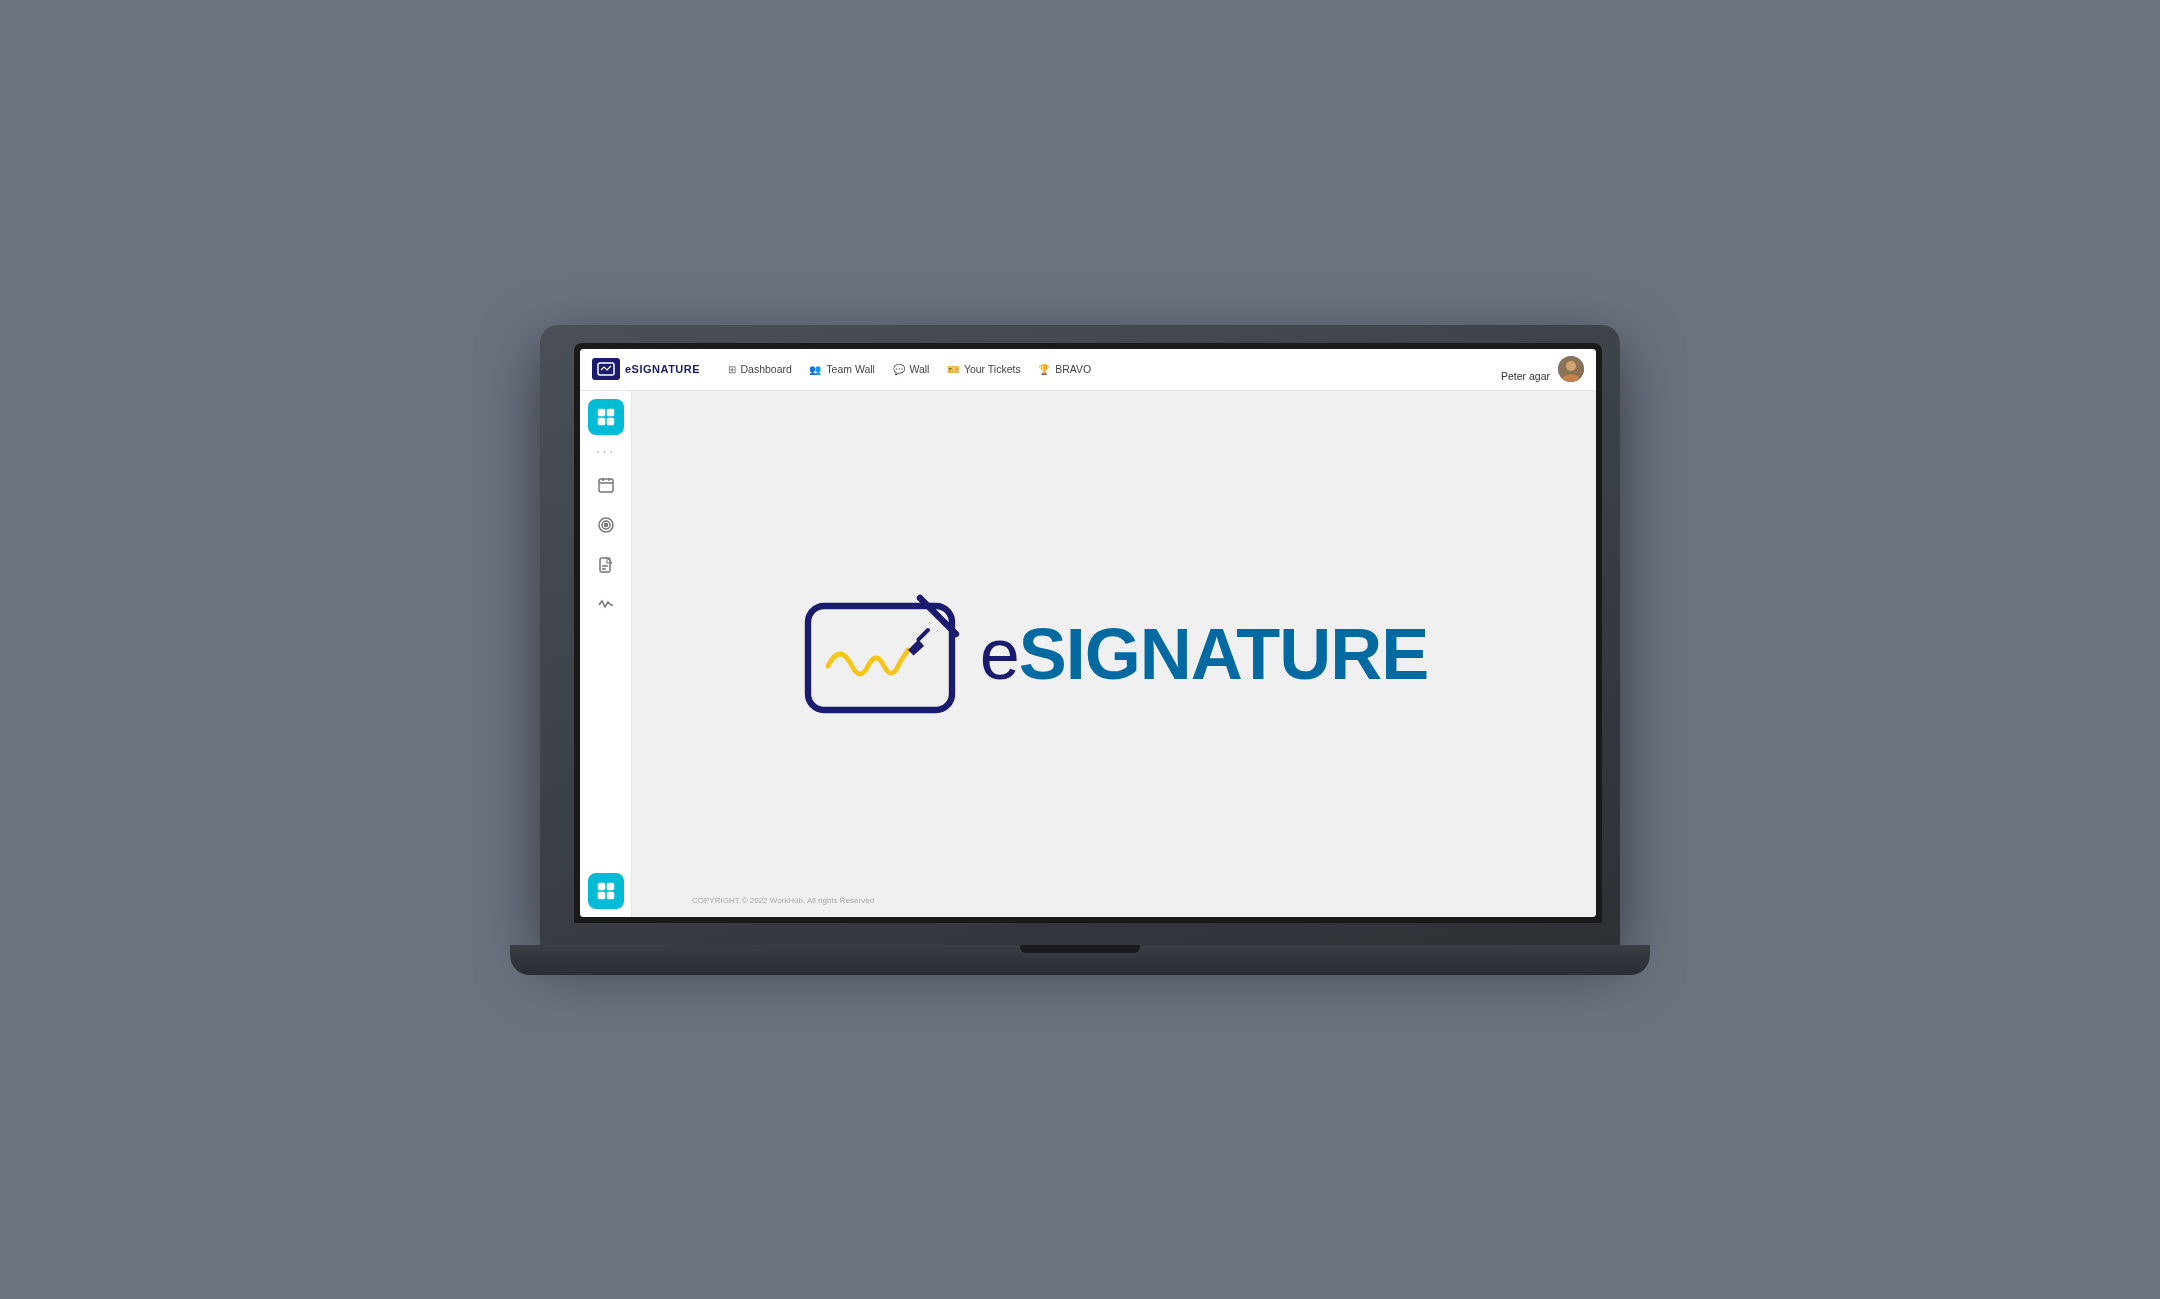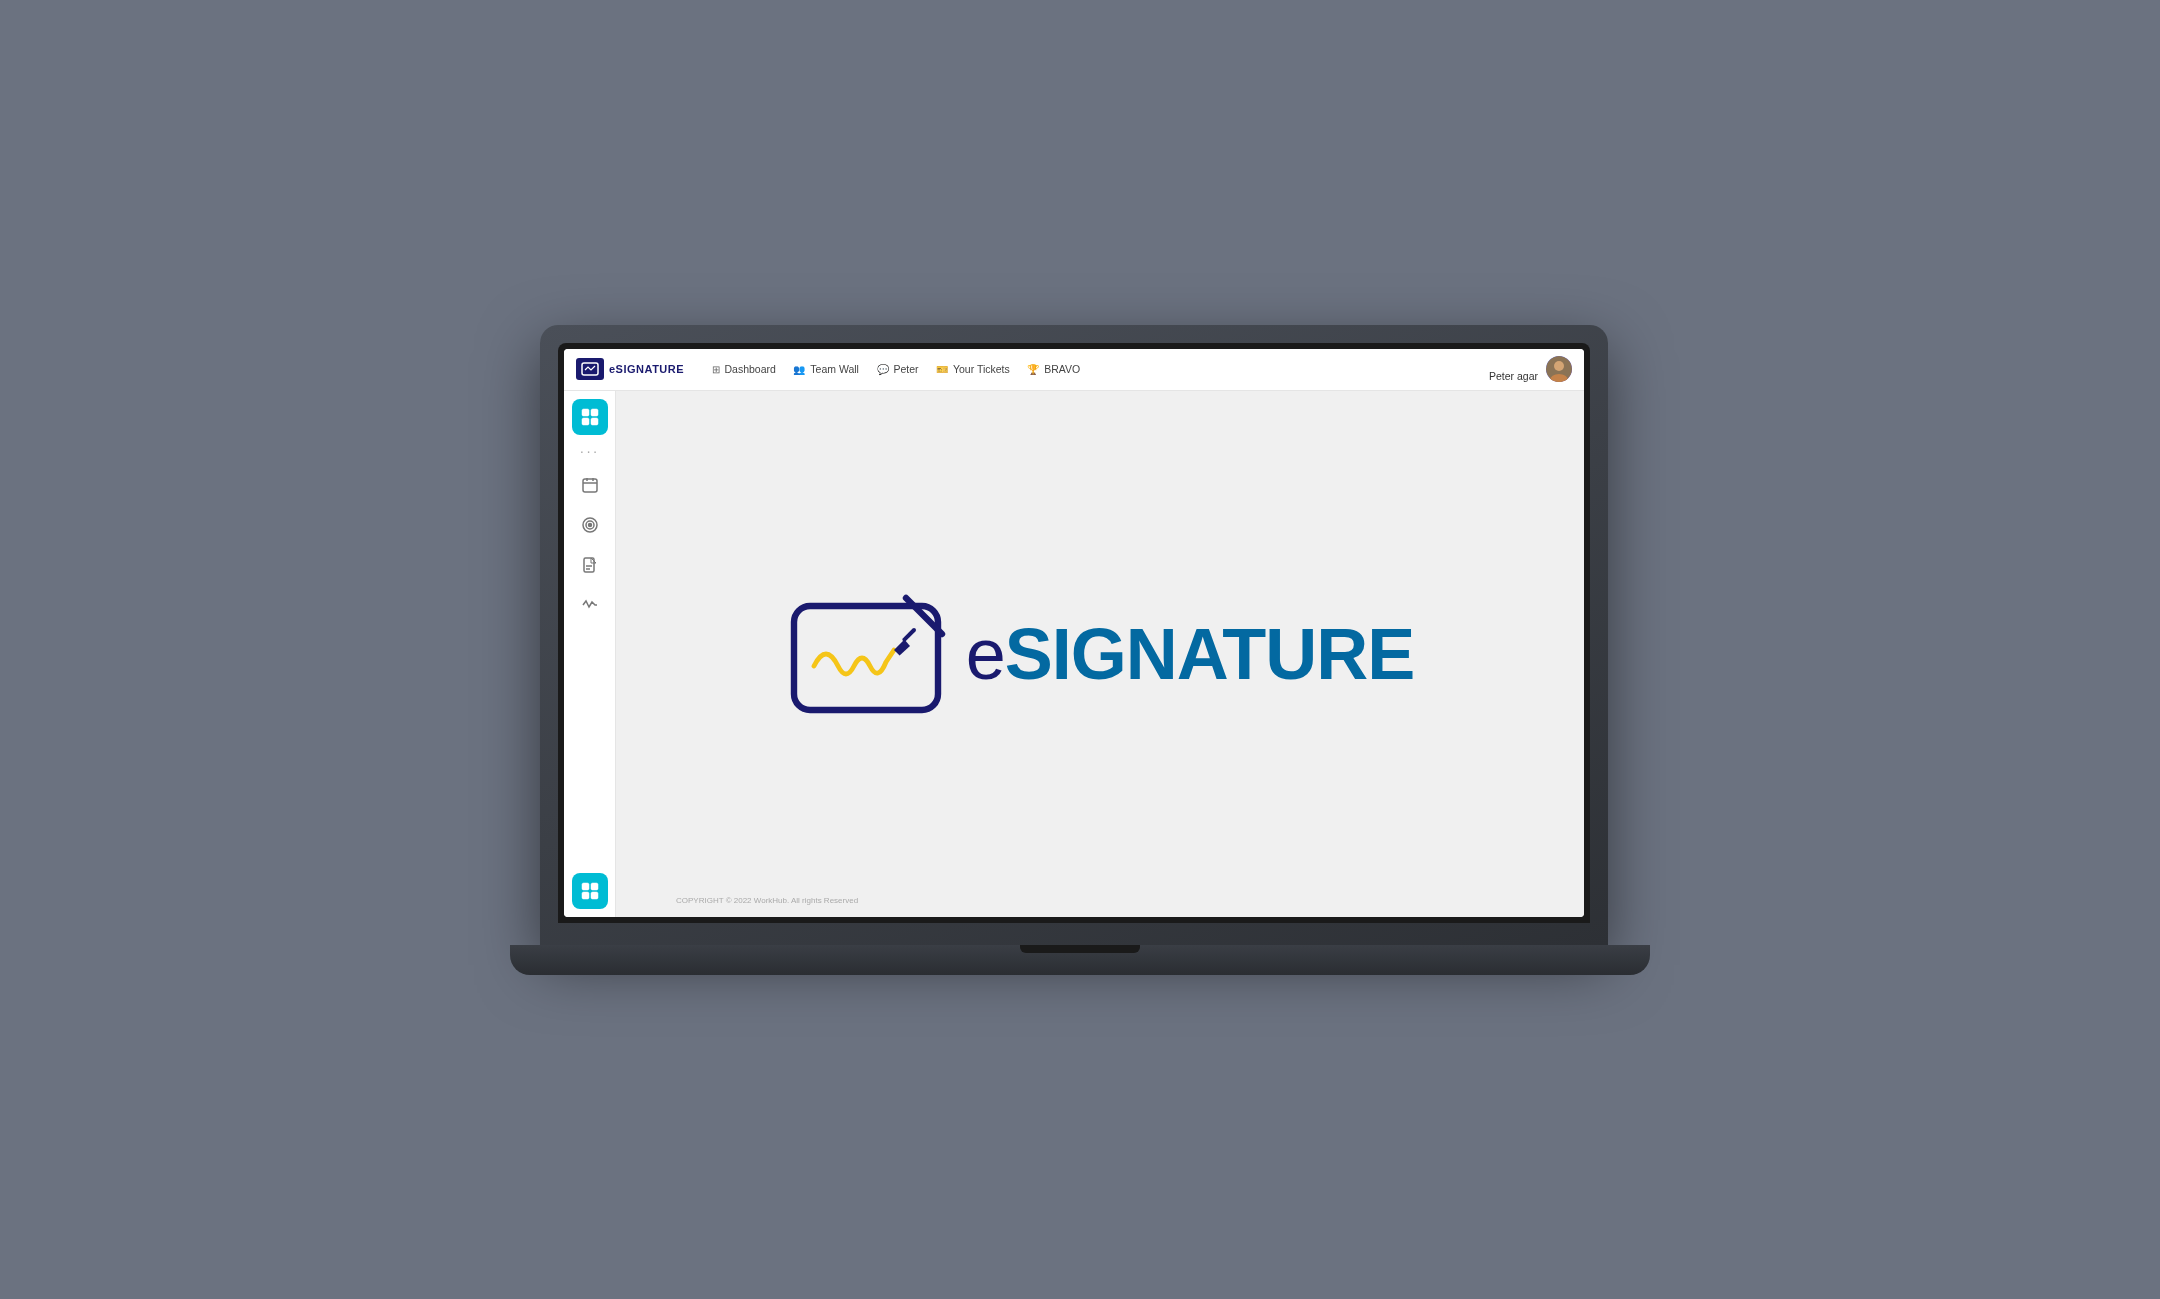--- a/index.html
+++ b/index.html
@@ -13,25 +13,25 @@
     }
 
     .laptop-wrapper {
       position: relative;
       width: 1080px;
       height: 650px;
     }
 
     .laptop-body {
       position: absolute;
-      top: 0; left: 0; right: 12px;
+      top: 0; left: 0; right: 0;
       height: 620px;
       background: linear-gradient(160deg, #4a4f58 0%, #2d3035 100%);
       border-radius: 18px 18px 0 0;
-      padding: 18px 18px 0 18px;
+      padding: 18px 18px 0 34px;
       box-shadow: 0 20px 60px rgba(0,0,0,0.5);
     }
 
     .screen-bezel {
       width: 100%;
       height: 580px;
       background: #1a1a1a;
       border-radius: 8px 8px 0 0;
       padding: 6px;
       overflow: hidden;
@@ -261,21 +261,21 @@
             <div class="nav-item">
               <span class="nav-icon">⊞</span>
               <span>Dashboard</span>
             </div>
             <div class="nav-item">
               <span class="nav-icon">👥</span>
               <span>Team Wall</span>
             </div>
             <div class="nav-item">
               <span class="nav-icon">💬</span>
-              <span>Peter</span>
+              <span>Wall</span>
             </div>
             <div class="nav-item">
               <span class="nav-icon">🎫</span>
               <span>Your Tickets</span>
             </div>
             <div class="nav-item">
               <span class="nav-icon">🏆</span>
               <span>BRAVO</span>
             </div>
           </div>

